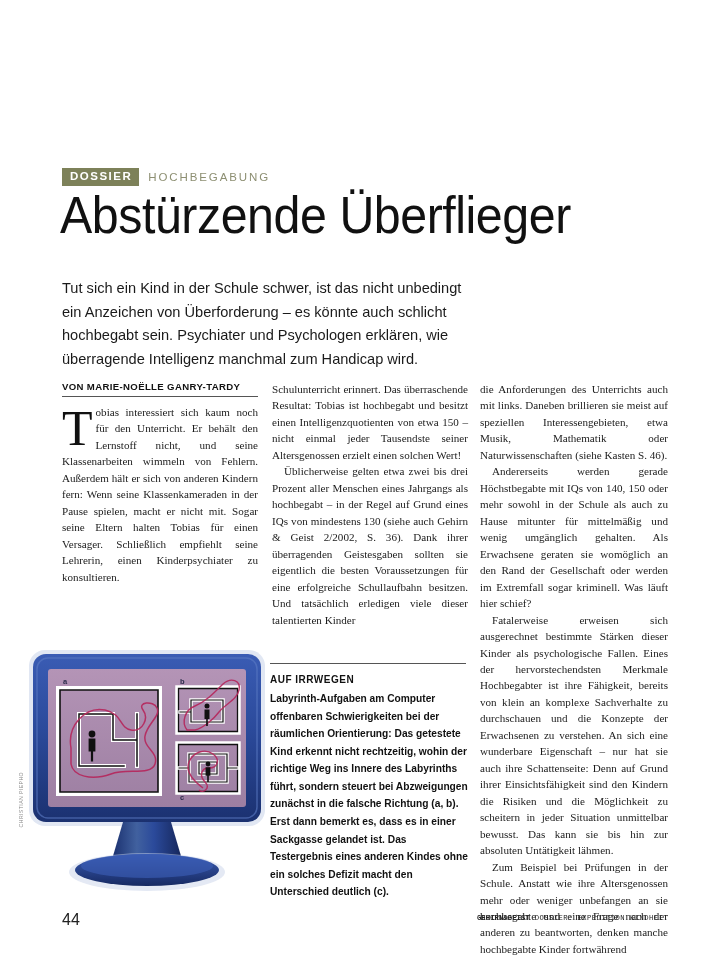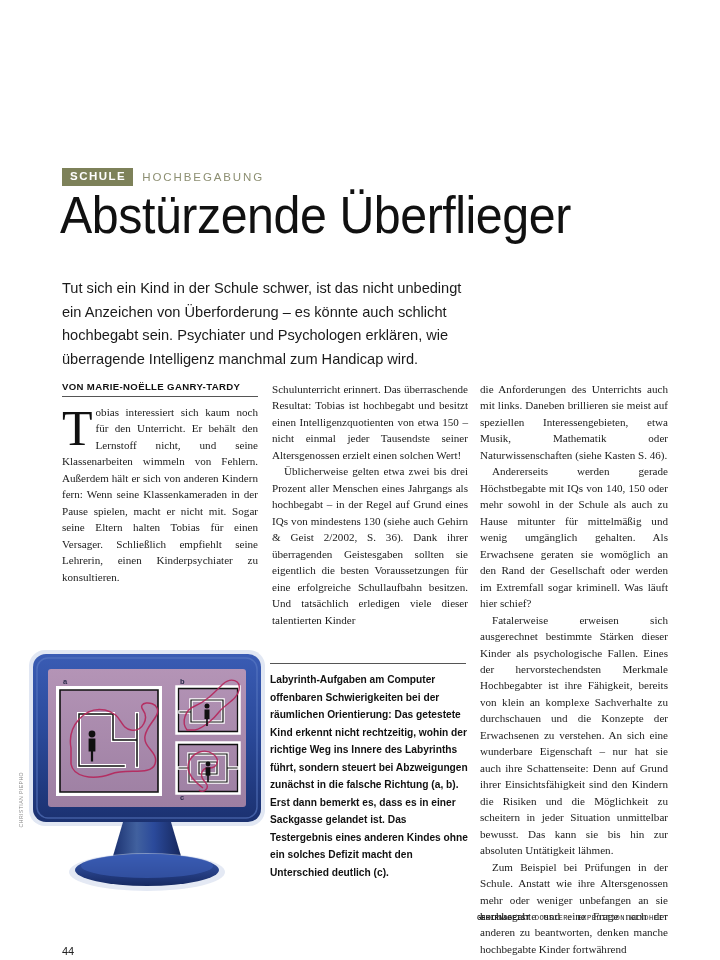--- a/index.html
+++ b/index.html
@@ -177,23 +177,22 @@
     transform: rotate(180deg);
     white-space: nowrap;
   }
 
   
   .folio {
     position: absolute;
     left: 62px;
     top: 911px;
     font-family: "Liberation Sans", sans-serif;
-    font-size: 11px;
+    font-size: 16px;
     color: #222222;
-    margin-top: 34px;
   }
   .footer-right {
     position: absolute;
     right: 52px;
     top: 914px;
     font-family: Liberation Mono, monospace;
     font-size: 7.2px;
     letter-spacing: 0.45px;
     color: #222222;
     text-transform: uppercase;
@@ -201,21 +200,21 @@
   }
   .footer-brand { font-weight: 700; letter-spacing: 0.1px; }
   .footer-rest { font-weight: 400; }
 </style>
 </head>
 <body>
 
 <div class="page">
 
   <div class="kicker-row">
-    <span class="kicker-tag">SCHULE</span>
+    <span class="kicker-tag">DOSSIER</span>
     <span class="kicker-sub">HOCHBEGABUNG</span>
   </div>
 
   <h1 class="headline">Abstürzende Überflieger</h1>
 
   <div class="lead">Tut sich ein Kind in der Schule schwer, ist das nicht unbedingt ein Anzeichen von Überforderung – es könnte auch schlicht hochbegabt sein. Psychiater und Psychologen erklären, wie überragende Intelligenz manchmal zum Handicap wird.</div>
 
   <div class="byline">Von Marie-Noëlle Ganry-Tardy</div>
   <div class="byline-rule"></div>
 
@@ -230,20 +229,21 @@
 
   <div class="col" id="col3">
     <p class="first"><span>die Anforderungen des Unterrichts auch mit links. Daneben brillieren sie meist auf speziellen Interessengebieten, etwa Musik, Mathematik oder Naturwissenschaften (siehe Kasten S. 46).</span></p>
     <p><span>Andererseits werden gerade Höchstbegabte mit IQs von 140, 150 oder mehr sowohl in der Schule als auch zu Hause mitunter für mittelmäßig und wenig umgänglich gehalten. Als Erwachsene geraten sie womöglich an den Rand der Gesellschaft oder werden im Extremfall sogar kriminell. Was läuft hier schief?</span></p>
     <p><span>Fatalerweise erweisen sich ausgerechnet bestimmte Stärken dieser Kinder als psychologische Fallen. Eines der hervorstechendsten Merkmale Hochbegabter ist ihre Fähigkeit, bereits von klein an komplexe Sachverhalte zu durchschauen und die Konzepte der Erwachsenen zu verstehen. An sich eine wunderbare Eigenschaft – nur hat sie auch ihre Schattenseite: Denn auf Grund ihrer Einsichtsfähigkeit sind den Kindern die Risiken und die Möglichkeit zu scheitern in jeder Situation unmittelbar bewusst. Das kann sie bis hin zur absoluten Untätigkeit lähmen.</span></p>
     <p><span>Zum Beispiel bei Prüfungen in der Schule. Anstatt wie ihre Altersgenossen mehr oder weniger unbefangen an sie hochbegabte und eine Frage nach der anderen zu beantworten, denken manche hochbegabte Kinder fortwährend</span></p>
   </div>
 
   <div class="caption-rule"></div>
   <div class="caption">
+    <span class="caption-title">Auf Irrwegen</span>
     <span>Labyrinth-Aufgaben am Computer offenbaren Schwierigkeiten bei der räumlichen Orientierung: Das getestete Kind erkennt nicht rechtzeitig, wohin der richtige Weg ins Innere des Labyrinths führt, sondern steuert bei Abzweigungen zunächst in die falsche Richtung (a, b). Erst dann bemerkt es, dass es in einer Sackgasse gelandet ist. Das Testergebnis eines anderen Kindes ohne ein solches Defizit macht den Unterschied deutlich (c).</span>
   </div>
 
   <div class="illus">
     <svg width="240" height="248" viewBox="0 0 240 248" xmlns="http://www.w3.org/2000/svg">
       <defs>
         <linearGradient id="bezelGrad" x1="0" y1="0" x2="0" y2="1">
           <stop offset="0%" stop-color="#3a5cb4"></stop>
           <stop offset="45%" stop-color="#2b4a9b"></stop>
           <stop offset="100%" stop-color="#1b3170"></stop>

